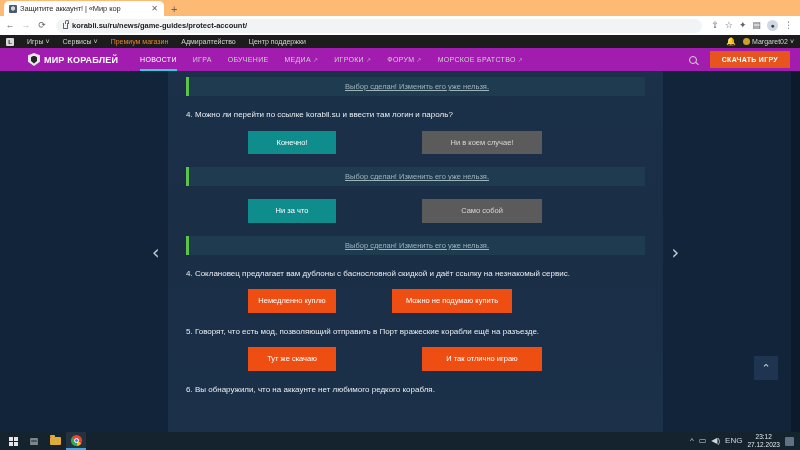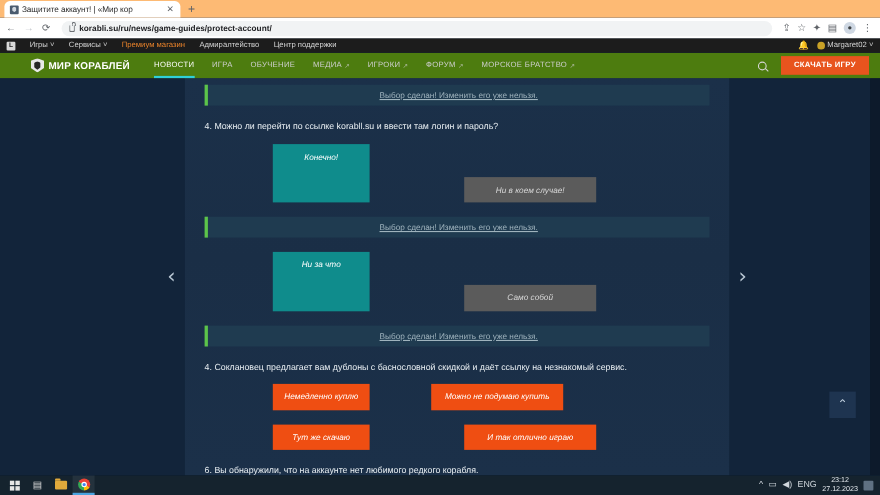--- a/index.html
+++ b/index.html
@@ -80,21 +80,21 @@
   .bm-user-av {
     width:7px; height:7px; border-radius:50%; background:#c9a227;
     display:inline-block;
   }
   .bell { font-size:8px; color:#d4d4d4; }
 
   
   .page { height:384px; position:relative; background:#13263d; overflow:hidden; }
 
   .site-header {
-    height:23px; background:#4d7c0f; display:flex; align-items:center;
+    height:23px; background:#a21caf; display:flex; align-items:center;
     padding:0 10px 0 28px; position:relative; z-index:5;
   }
   .brand { display:flex; align-items:center; gap:4px; margin-right:22px; }
   .brand-mark {
     width:12px; height:13px; background:#e8e8e8;
     clip-path:polygon(50% 0,100% 18%,100% 68%,50% 100%,0 68%,0 18%);
     position:relative;
   }
   .brand-mark::after{
     content:""; position:absolute; inset:2.5px 3px; background:#262626;
@@ -145,27 +145,27 @@
     height:19px; display:flex; align-items:center; justify-content:center;
     margin-bottom:13px; position:relative;
   }
   .banner-text { font-size:7.5px; color:#9fb3bd;text-decoration:underline; }
 
   .qtext {
     font-size:8px; color:#e8eef2; line-height:1.45; margin-bottom:10px;
     max-width:97%;
   }
 
-  .answers { display:flex; margin-bottom:13px; padding-left:62px;font-style:italic; }
+  .answers { display:flex; margin-bottom:13px; padding-left:62px; }
   .btn {
     font-size:7.5px; color:#fff; padding:8px 0; width:88px; text-align:center;
     white-space:nowrap; line-height:1;
   }
   .btn.teal     { background:#0f8c8c; }
-  .btn.gray     { background:#5b5b5b; color:#d7d7d7;margin-top:30px; }
+  .btn.gray     { background:#5b5b5b; color:#d7d7d7; }
   .btn.orange   { background:#ef4e12; }
   .btn.wide     { width:120px; }
   .gap-a { width:86px; }
   .gap-b { width:56px; }
 
   .carousel-arrow {
     position:absolute; top:50%; transform:translateY(-50%);
     font-size:19px; color:#bac8d4; line-height:1; font-family:"DejaVu Sans", sans-serif;
   }
   .arrow-left  { left:152px; }
@@ -329,20 +329,21 @@
           <span class="banner-text">Выбор сделан! Изменить его уже нельзя.</span>
         </div>
 
         <div class="qtext">4. Соклановец предлагает вам дублоны с баснословной скидкой и даёт ссылку на незнакомый сервис.</div>
         <div class="answers">
           <span class="btn orange">Немедленно куплю</span>
           <span class="gap-b"></span>
           <span class="btn orange wide">Можно не подумаю купить</span>
         </div>
 
+        <div class="qtext">5. Говорят, что есть мод, позволяющий отправить в Порт вражеские корабли ещё на разъезде.</div>
         <div class="answers">
           <span class="btn orange">Тут же скачаю</span>
           <span class="gap-a"></span>
           <span class="btn orange wide">И так отлично играю</span>
         </div>
 
         <div class="qtext">6. Вы обнаружили, что на аккаунте нет любимого редкого корабля.</div>
 
       </div>
 

